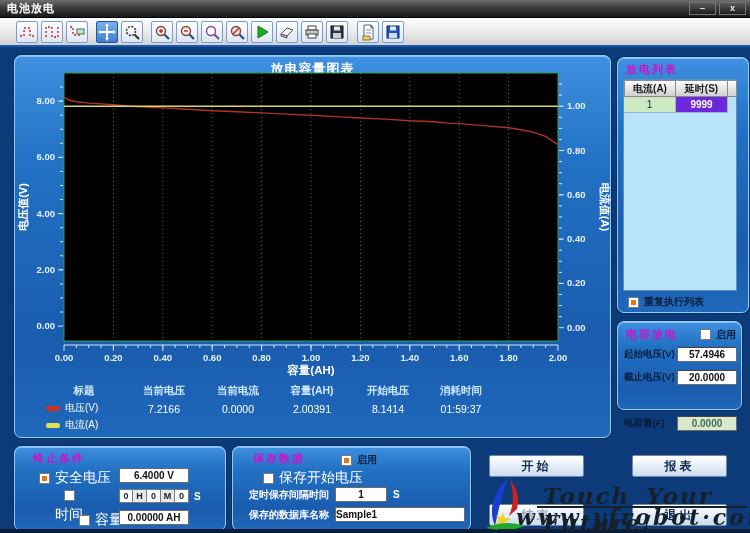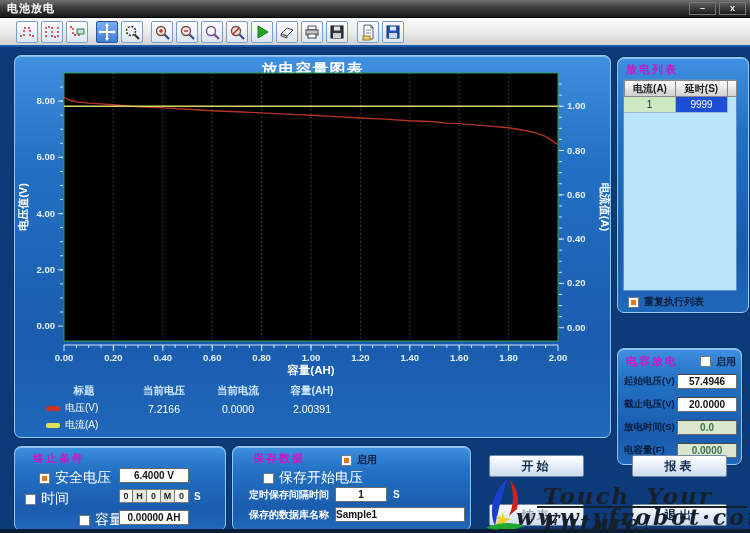--- a/index.html
+++ b/index.html
@@ -25,50 +25,50 @@
 
   
   .panel { position:absolute; border-radius:7px; border:1px solid #8ecdf8;
     background:linear-gradient(180deg,#3f90e0 0%,#2271c4 28%,#1a5cae 75%,#2068ba 100%);
     box-shadow:inset 0 1px 0 rgba(255,255,255,.4), 0 0 0 1px #093064; }
   .ptitle { color:#cb14cb; font-size:11px; font-weight:bold; letter-spacing:2px; }
 
   
   #chartPanel { left:14px; top:55px; width:597px; height:383px; }
   #chartTitle { position:absolute; left:0; top:4px; width:100%; text-align:center;
-    color:#fff; font-size:16px; font-weight:bold; letter-spacing:1px; }
+    color:#fff; font-size:13px; font-weight:bold; letter-spacing:1px; }
   #chartSvg { position:absolute; left:0; top:0; }
 
   .leg-col { position:absolute; width:92px; text-align:center; }
   .leg-h { color:#cfe9ff; font-size:10.5px; font-weight:bold; }
   .leg-v { color:#ffffff; font-size:10.5px; margin-top:5px; }
   .leg-entry { display:flex; align-items:center; gap:5px; justify-content:flex-start; margin-top:3px; padding-left:8px; }
   .leg-sw { width:14px; height:5px; border-radius:2px; }
   .leg-entry span { color:#fff; font-size:10px; }
 
   
   #listPanel { left:617px; top:57px; width:132px; height:256px; }
   .listbox { position:absolute; left:5px; top:21px; width:114px; height:212px;
     background:#b9e3f8; border:1px solid #5a90c0; }
   .grid { display:flex; flex-wrap:wrap; width:113px; }
   .gh { height:17px; background:linear-gradient(180deg,#fdfdfd,#cfcfcf); border:1px solid #8a8a8a;
     border-left:none; color:#1a1a1a; font-size:10px; font-weight:bold; text-align:center; line-height:15px; }
   .gh:first-child { border-left:1px solid #8a8a8a; }
   .gc { height:16px; font-size:10px; text-align:center; line-height:16px; border:1px solid #9ab8cc; border-top:none; border-left:none; }
   .cell-a { background:#cde9c2; color:#10233f; }
-  .cell-b { background:#1d4ed8; color:#ffffff; font-weight:normal; }
+  .cell-b { background:#6d28d9; color:#ffffff; font-weight:bold; }
 
   .chkrow { position:absolute; display:flex; align-items:center; gap:5px; }
   .chk { width:11px; height:11px; background:#fff; border:1px solid #7a7a7a; position:relative; flex:none; }
   .chk.checked::after { content:""; position:absolute; left:2px; top:2px; width:5px; height:5px; background:#e07818; }
   .chklabel-dark { color:#0a1d3a; font-size:10px; font-weight:bold; }
   .chklabel-light { color:#ffffff; font-size:14px; font-weight:normal; }
 
   
-  #capPanel { left:617px; top:321px; width:125px; height:117px;margin-top:27px; }
+  #capPanel { left:617px; top:321px; width:125px; height:89px; }
   .frow { position:absolute; left:6px; width:113px; display:flex; align-items:center; justify-content:space-between; }
   .flabel { color:#0a1d3a; font-size:9.5px; font-weight:bold; white-space:nowrap; }
   .fin { width:60px; height:15px; background:#fff; border:1px solid #6b6b6b; border-top-color:#444;
     font-size:10px; font-weight:bold; color:#111; text-align:center; line-height:13px; }
   .fin.ro { background:#d9e7cd; color:#41725a; }
 
   
   #stopPanel { left:14px; top:446px; width:212px; height:85px; }
   #savePanel { left:232px; top:446px; width:239px; height:85px; }
   .inbox { background:#fff; border:1px solid #6b6b6b; font-size:10px; font-weight:bold; color:#111;
@@ -374,20 +374,28 @@
     <div class="leg-v">7.2166</div>
   </div>
   <div class="leg-col" style="left:177px; top:328px;">
     <div class="leg-h">当前电流</div>
     <div class="leg-v">0.0000</div>
   </div>
   <div class="leg-col" style="left:251px; top:328px;">
     <div class="leg-h">容量(AH)</div>
     <div class="leg-v">2.00391</div>
   </div>
+  <div class="leg-col" style="left:327px; top:328px;">
+    <div class="leg-h">开始电压</div>
+    <div class="leg-v">8.1414</div>
+  </div>
+  <div class="leg-col" style="left:400px; top:328px;">
+    <div class="leg-h">消耗时间</div>
+    <div class="leg-v">01:59:37</div>
+  </div>
 </div>
 
 <div class="panel" id="listPanel">
   <div class="ptitle" style="position:absolute; left:8px; top:4px;">放电列表</div>
   <div class="listbox">
     <div class="grid">
       <div class="gh" style="width:52px">电流(A)</div>
       <div class="gh" style="width:52px">延时(S)</div>
       <div class="gh" style="width:9px"></div>
       <div class="gc cell-a" style="width:52px">1</div>
@@ -409,39 +417,35 @@
     </span>
   </div>
   <div class="frow" style="top:25px">
     <span class="flabel">起始电压(V)</span>
     <span class="fin">57.4946</span>
   </div>
   <div class="frow" style="top:48px">
     <span class="flabel">截止电压(V)</span>
     <span class="fin">20.0000</span>
   </div>
-  <div class="frow" style="top:71px">
-    <span class="flabel">放电时间(S)</span>
-    <span class="fin ro">0.0</span>
-  </div>
   <div class="frow" style="top:94px">
     <span class="flabel">电容量(F)</span>
     <span class="fin ro">0.0000</span>
   </div>
 </div>
 
 <div class="panel" id="stopPanel">
   <div class="ptitle" style="position:absolute; left:18px; top:4px;">终止条件</div>
   <div class="chkrow" style="left:24px; top:22px;">
     <span class="chk checked"></span>
     <span class="chklabel-light">安全电压</span>
   </div>
   <span class="inbox" style="position:absolute; left:104px; top:21px; width:70px;">6.4000 V</span>
 
-  <div class="chkrow" style="left:10px; top:43px;">
+  <div class="chkrow" style="left:40px; top:43px;flex-direction:column;">
     <span class="chk"></span>
     <span class="chklabel-light">时间</span>
   </div>
   <div style="position:absolute; left:104px; top:42px; display:flex; align-items:center;">
     <span class="tcell">0</span>
     <span class="tcell unit">H</span>
     <span class="tcell">0</span>
     <span class="tcell unit">M</span>
     <span class="tcell">0</span>
     <span class="wlabel" style="margin-left:5px">S</span>

